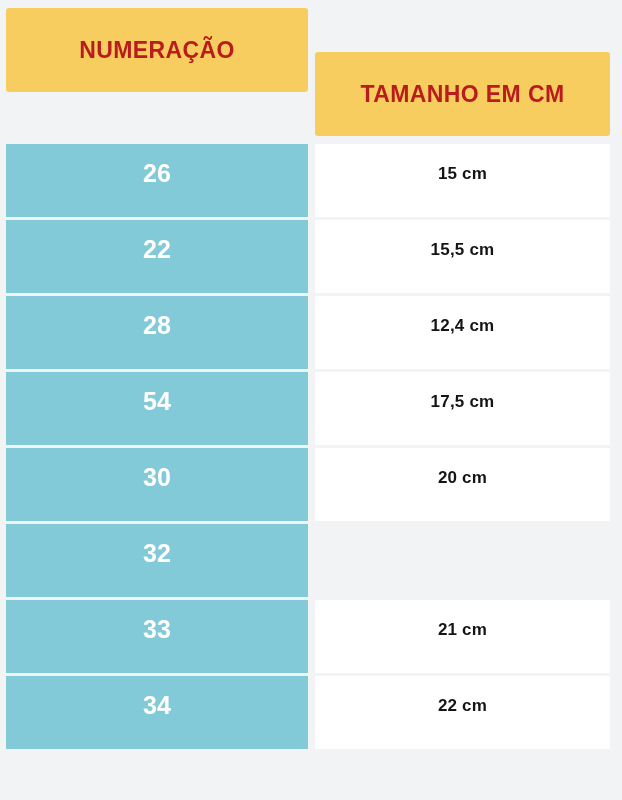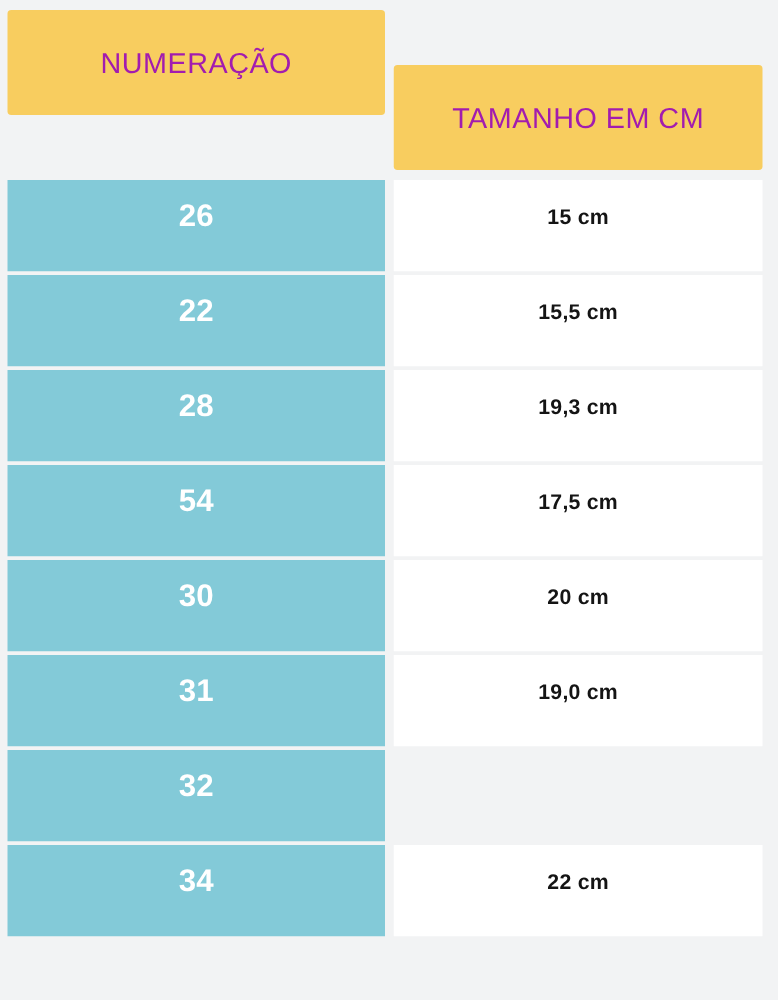--- a/index.html
+++ b/index.html
@@ -53,23 +53,23 @@
     margin-right: 7px;
   }
 
   .header-cell.col-right {
     width: 295px;
     flex: 0 0 295px;
     margin-top: 44px;
   }
 
   .header-text {
-    color: #a21caf;
+    color: #b91c1c;
     font-size: 23px;
-    font-weight: normal;
+    font-weight: bold;
     letter-spacing: 0.4px;
     text-transform: uppercase;
     line-height: 1;
     white-space: nowrap;
   }
 
   
   .body-rows {
     padding: 0 12px 0 6px;
     box-sizing: border-box;
@@ -150,21 +150,21 @@
         <div class="cell cell-cm">
           <span>15,5 cm</span>
         </div>
       </div>
 
       <div class="data-row">
         <div class="cell cell-size">
           <span>28</span>
         </div>
         <div class="cell cell-cm">
-          <span>19,3 cm</span>
+          <span>12,4 cm</span>
         </div>
       </div>
 
       <div class="data-row">
         <div class="cell cell-size">
           <span>54</span>
         </div>
         <div class="cell cell-cm">
           <span>17,5 cm</span>
         </div>
@@ -172,35 +172,35 @@
 
       <div class="data-row">
         <div class="cell cell-size">
           <span>30</span>
         </div>
         <div class="cell cell-cm">
           <span>20 cm</span>
         </div>
       </div>
 
-      <div class="data-row">
-        <div class="cell cell-size">
-          <span>31</span>
-        </div>
-        <div class="cell cell-cm">
-          <span>19,0 cm</span>
-        </div>
-      </div>
 
       <div class="data-row">
         <div class="cell cell-size">
           <span>32</span>
         </div>
       </div>
 
+      <div class="data-row">
+        <div class="cell cell-size">
+          <span>33</span>
+        </div>
+        <div class="cell cell-cm">
+          <span>21 cm</span>
+        </div>
+      </div>
 
       <div class="data-row">
         <div class="cell cell-size">
           <span>34</span>
         </div>
         <div class="cell cell-cm">
           <span>22 cm</span>
         </div>
       </div>
 

